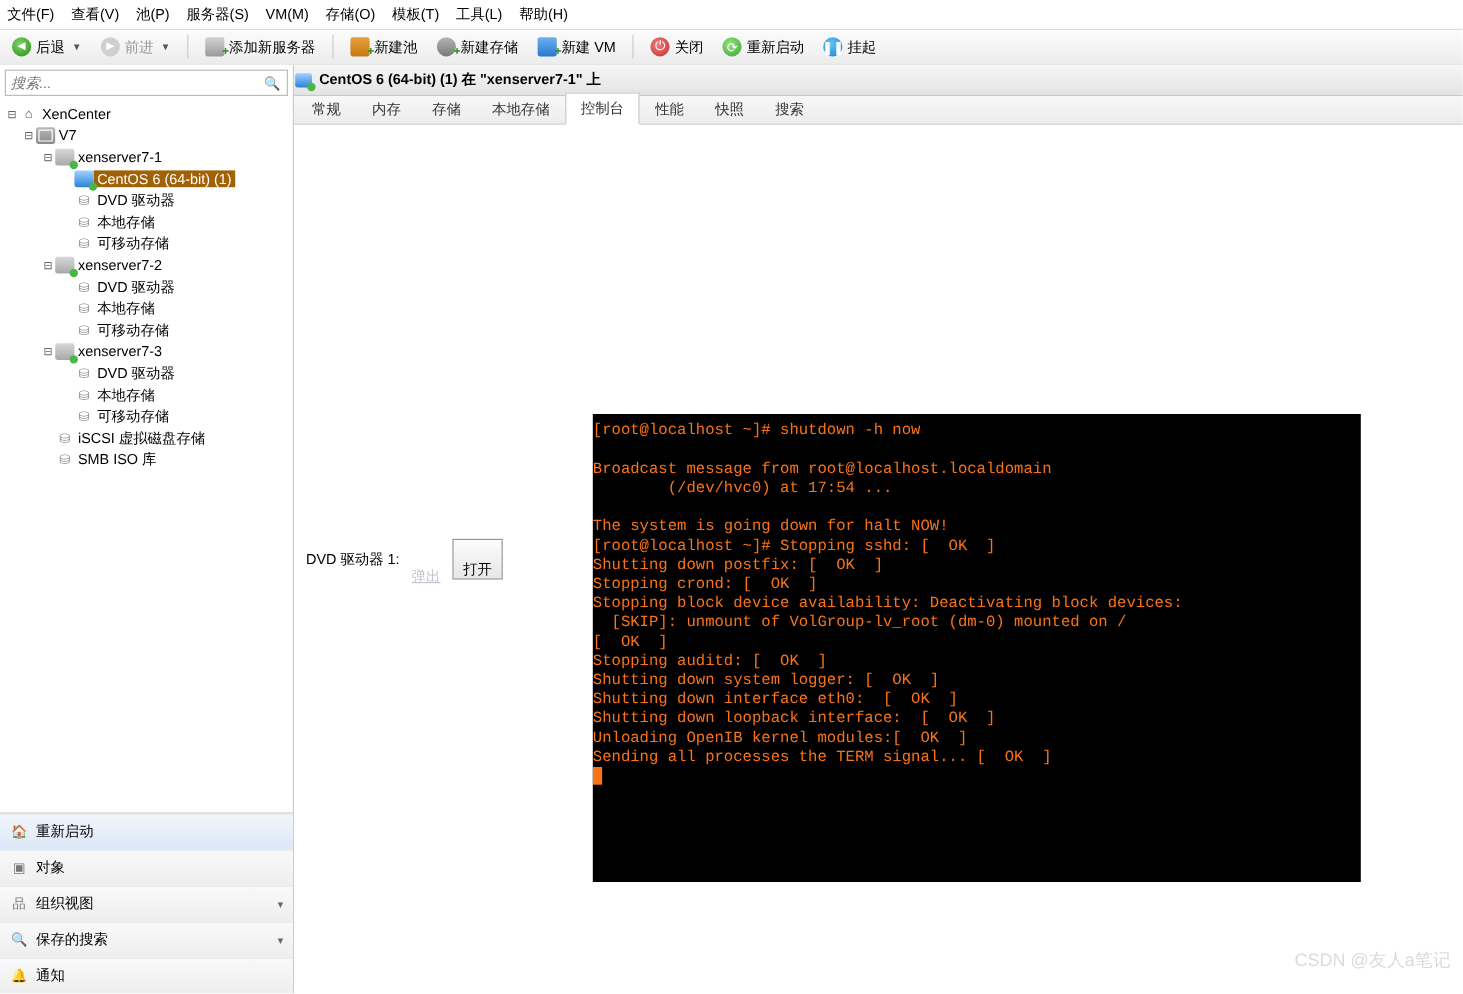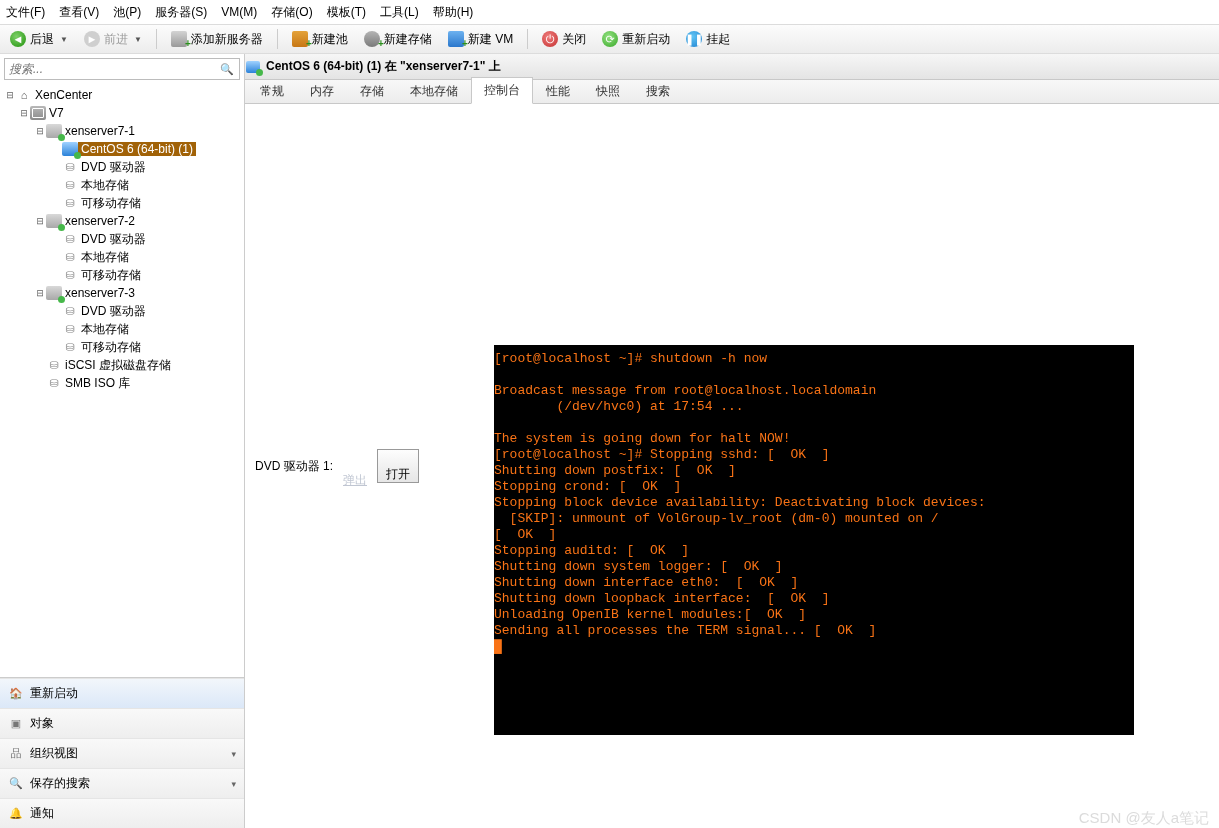--- a/index.html
+++ b/index.html
@@ -61,21 +61,21 @@
 .tab{ padding:4px 12px; border:1px solid transparent; border-bottom:none; margin-right:0px; color:#333; position:relative; top:1px;}
 .tab.active{ background:#fff; border-color:#c8c8c8; border-bottom:1px solid #fff;}
 .content{ flex:1; background:#fff; padding:8px 10px; display:flex; flex-direction:row; min-height:0;}
 .dvdrow{ display:flex; align-items:center; gap:10px;}
 .dvdrow select{ flex:1; height:22px; border:1px solid #aaa; background:#fff; padding:0 4px;}
 .eject{ color:#c0c6d2; text-decoration:underline;margin-top:28px;}
 .openbtn{ height:22px; padding:16px 8px; border:1px solid #999; background:linear-gradient(#fdfdfd,#e6e6e6);}
 .consolewrap{ flex:1; display:flex; justify-content:center; align-items:center; margin-top:8px; min-height:0;}
 .console{ background:#000; color:#f97316; font-family:"Courier New",monospace; font-size:13px; line-height:16px; padding:6px 0; white-space:pre; width:640px; height:390px; overflow:hidden; margin-top:140px;}
 
-.wm{ position:fixed; right:10px; bottom:0; color:rgba(190,190,190,.55); font-size:15px; pointer-events:none;margin-top:42px;}
+.wm{ position:fixed; right:10px; bottom:18px; color:rgba(190,190,190,.55); font-size:15px; pointer-events:none;margin-top:42px;}
 </style>
 </head>
 <body>
 
 <div class="menubar">
   <span>文件(F)</span>
   <span>查看(V)</span>
   <span>池(P)</span>
   <span>服务器(S)</span>
   <span>VM(M)</span>

